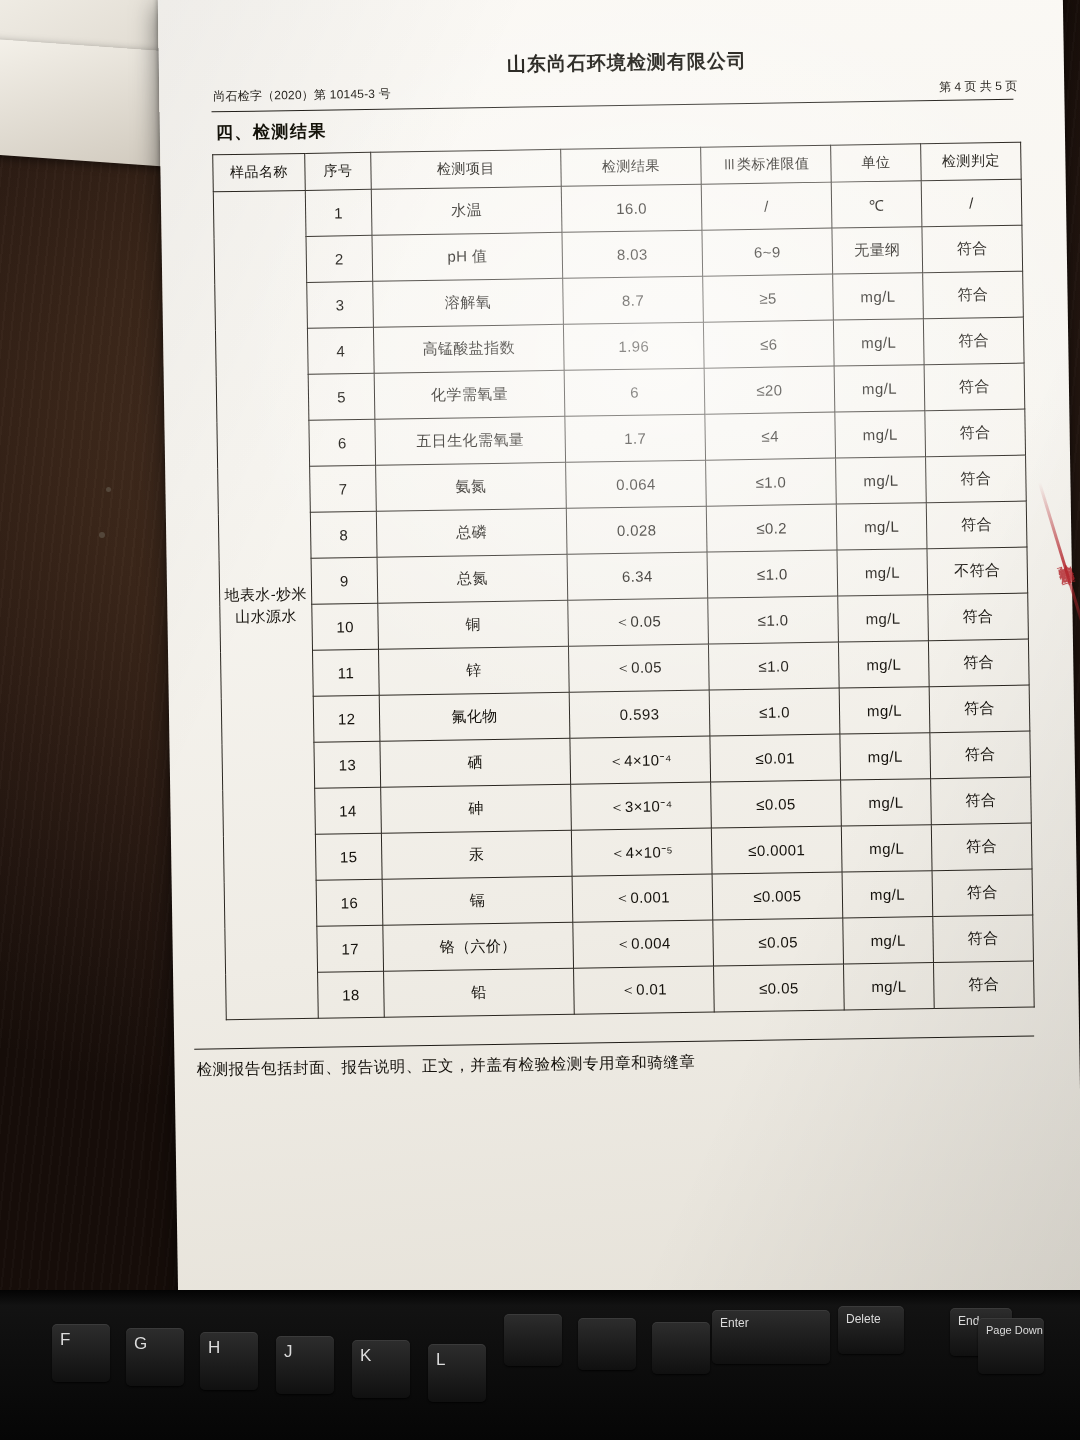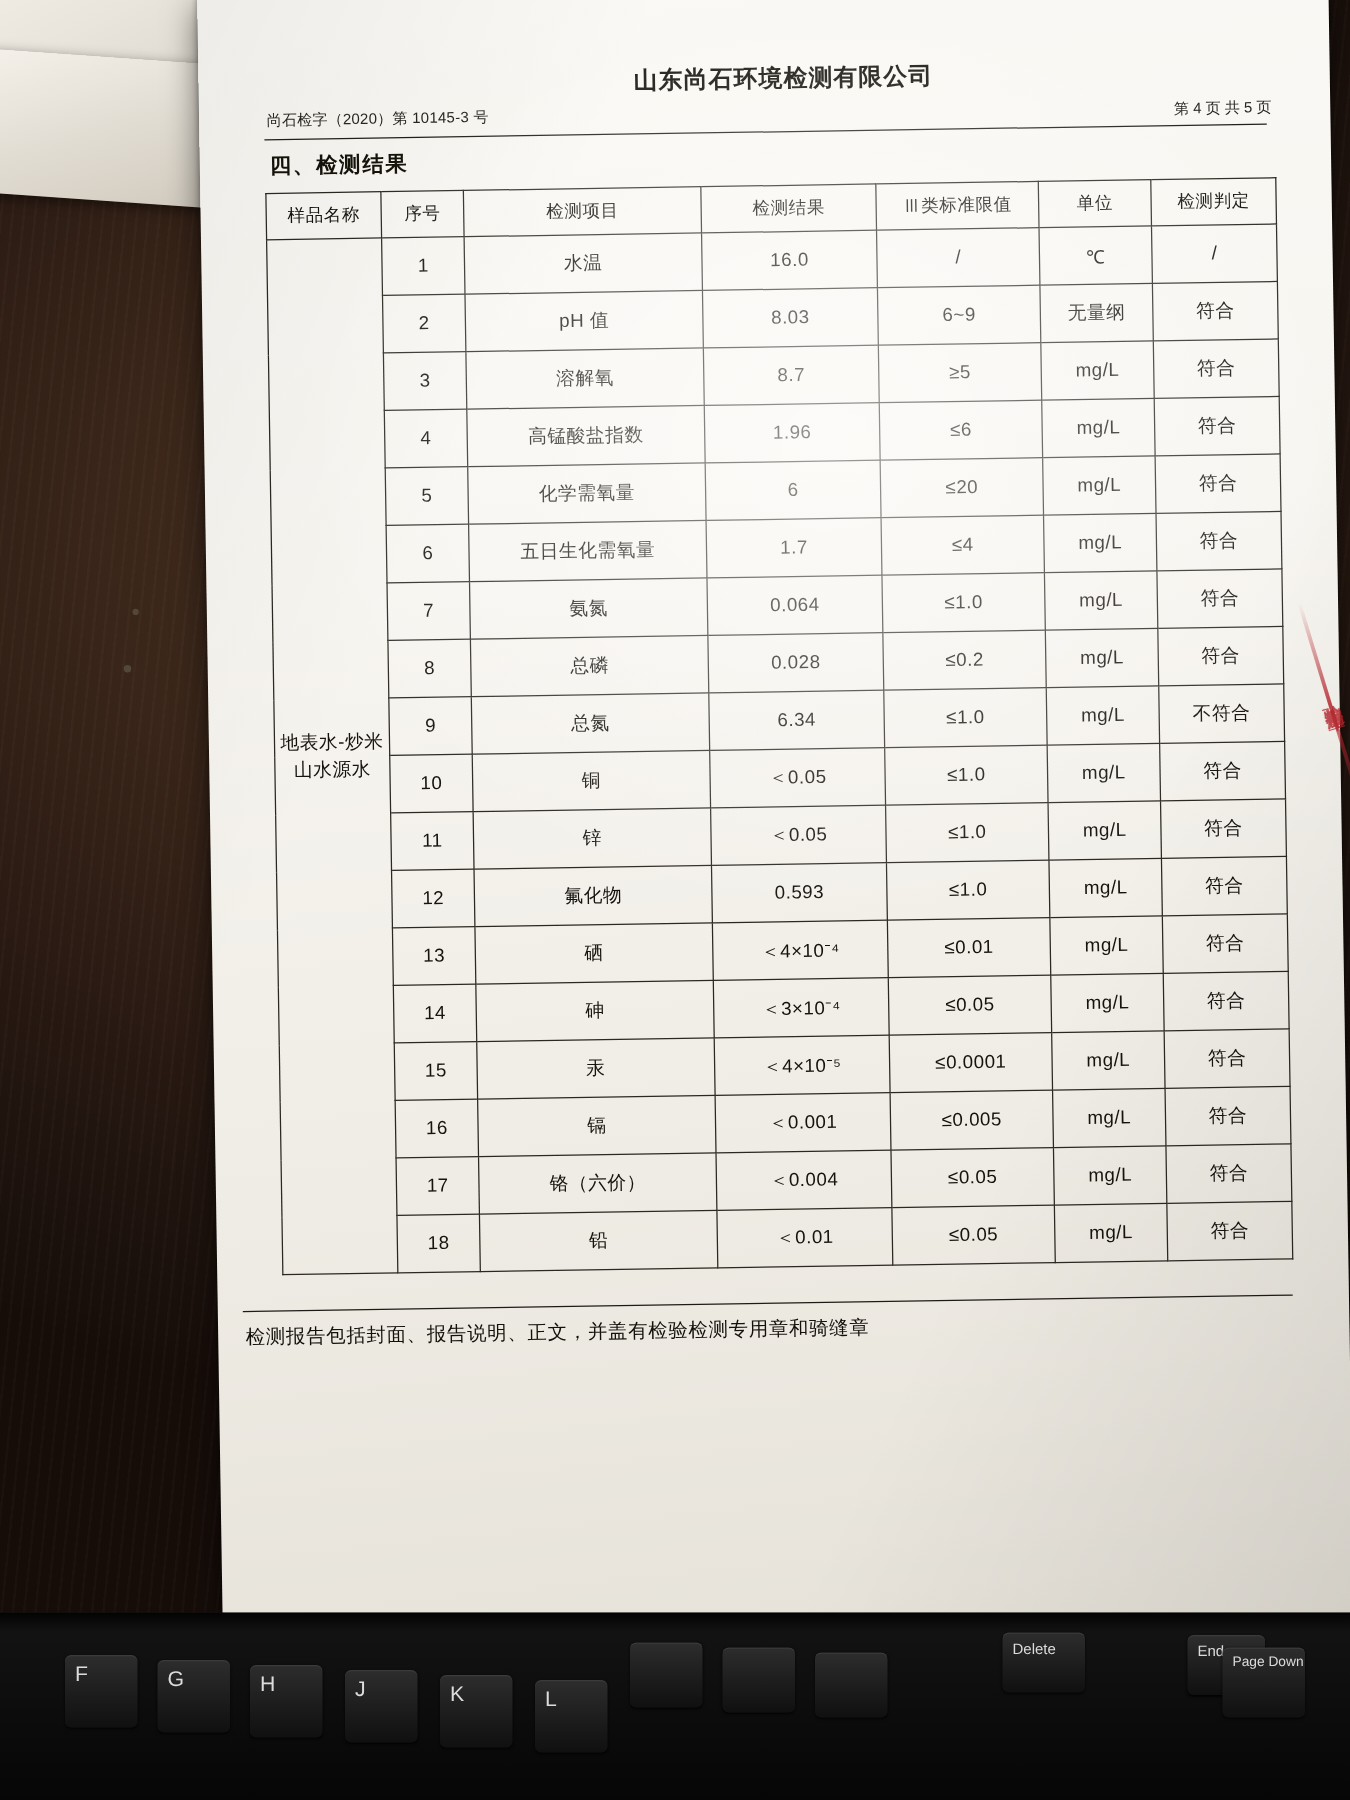--- a/index.html
+++ b/index.html
@@ -454,17 +454,18 @@
     <div id="kb-top-shadow"></div>
   <div class="key" style="left: 52px; top: 34px; width: 58px; height: 58px;">F</div>
       <div class="key" style="left: 126px; top: 38px; width: 58px; height: 58px;">G</div>
       <div class="key" style="left: 200px; top: 42px; width: 58px; height: 58px;">H</div>
       <div class="key" style="left: 276px; top: 46px; width: 58px; height: 58px;">J</div>
       <div class="key" style="left: 352px; top: 50px; width: 58px; height: 58px;">K</div>
       <div class="key" style="left: 428px; top: 54px; width: 58px; height: 58px;">L</div>
       <div class="key" style="left: 504px; top: 24px; width: 58px; height: 52px;"></div>
       <div class="key" style="left: 578px; top: 28px; width: 58px; height: 52px;"></div>
       <div class="key" style="left: 652px; top: 32px; width: 58px; height: 52px;"></div>
-      <div class="key small" style="left: 802px; top: 16px; width: 66px; height: 48px; text-align: right;">Delete</div>
+      <div class="key small" style="left: 712px; top: 20px; width: 118px; height: 54px;">Enter</div>
+      <div class="key small" style="left: 838px; top: 16px; width: 66px; height: 48px; text-align: right;">Delete</div>
       <div class="key small" style="left: 910px; top: 18px; width: 62px; height: 48px; margin-left: 40px;">End</div>
       <div class="key tiny" style="left: 978px; top: 28px; width: 66px; height: 56px;">Page Down</div>
     </div>
 </div>
 
 </body></html>

